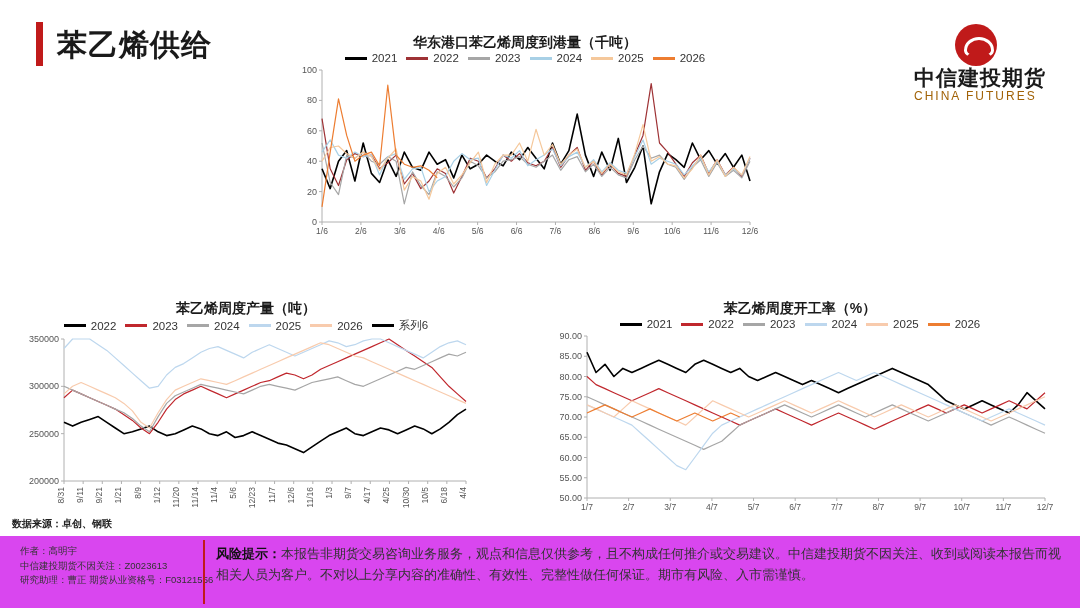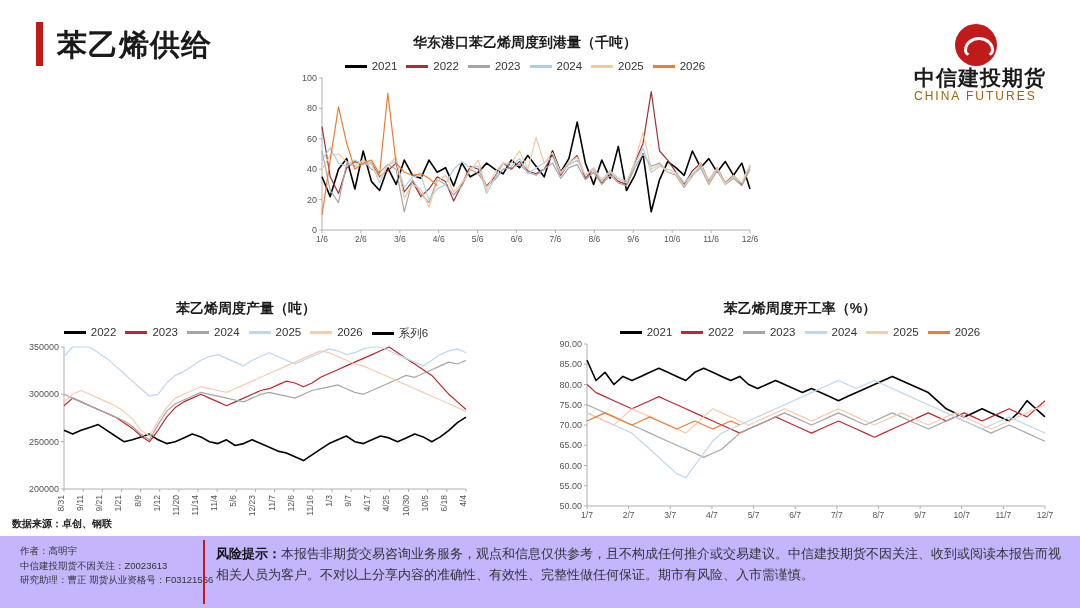--- a/index.html
+++ b/index.html
@@ -39,35 +39,35 @@
   .logo .txt{line-height:1.12;}
   .logo .cn{font-size:21px;font-weight:bold;color:#1a1a1a;letter-spacing:1px;}
   .logo .en{font-size:12px;color:#a16207;letter-spacing:2px;}
 
   
   .chart{position:absolute;}
   .chart-title{
     text-align:center;font-size:14px;font-weight:bold;color:#1a1a1a;
   }
   .legend{
-    display:flex;justify-content:center;align-items:flex-start;flex-wrap:wrap;
-    gap:9px;margin-top:8px;
+    display:flex;justify-content:center;align-items:center;flex-wrap:wrap;
+    gap:9px;
   }
   .legend .item{display:flex;align-items:center;font-size:11.5px;color:#333;}
   .legend .swatch{width:22px;height:3px;margin-right:5px;display:inline-block;}
   .plot{position:relative;}
   .plot svg{display:block;}
 
   .axis-label{font-size:9px;fill:#555;font-family:"Liberation Sans",sans-serif;}
   .xtick{font-size:8.5px;fill:#555;font-family:"Liberation Sans",sans-serif;}
 
   
   .footer{
     position:absolute;left:0;bottom:0;width:1080px;height:72px;
-    background:#c4b5fd;
+    background:#d946ef;
   }
   .footer .src{
     position:absolute;left:12px;top:-19px;font-size:10px;font-weight:bold;color:#222;
   }
   .footer .left{
     position:absolute;left:20px;top:8px;font-size:9.5px;color:#333;line-height:1.55;
   }
   .footer .divider{
     position:absolute;left:203px;top:4px;width:2px;height:64px;background:#c01a1a;
   }

